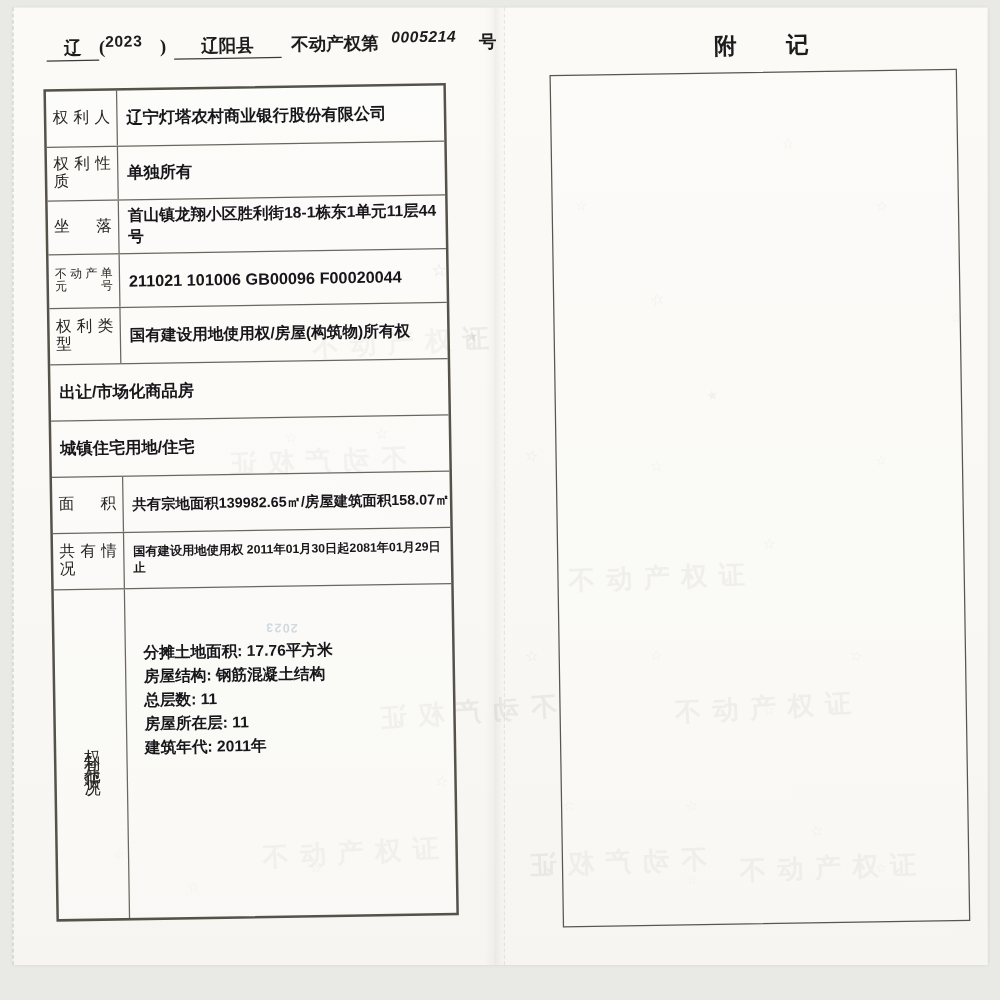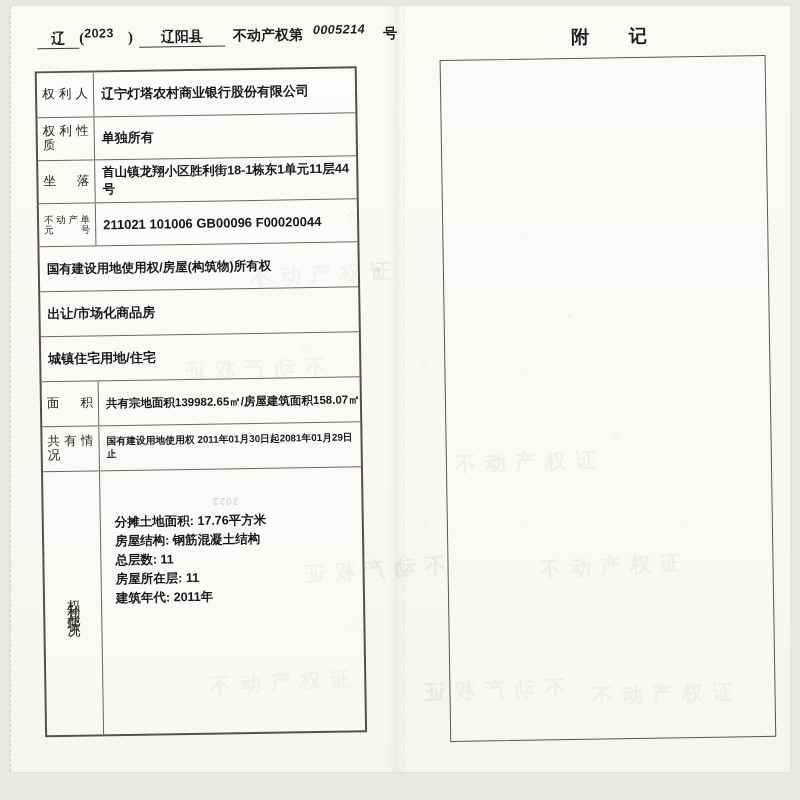--- a/index.html
+++ b/index.html
@@ -146,20 +146,23 @@
         </div>
       <div class="cell-value">首山镇龙翔小区胜利街18-1栋东1单元11层44号</div>
     </div>
     <div class="row h43 row-unit">
       <div class="cell-label">
           <div>不动产单元号</div>
         </div>
       <div class="cell-value">211021 101006 GB00096 F00020044</div>
     </div>
     <div class="row h45 row-type">
+      <div class="cell-label">
+          <div>权利类型</div>
+        </div>
       <div class="cell-value">国有建设用地使用权/房屋(构筑物)所有权</div>
     </div>
     <div class="row h45">
       <div class="cell-value">出让/市场化商品房</div>
     </div>
     <div class="row h45">
       <div class="cell-value">城镇住宅用地/住宅</div>
     </div>
     <div class="row h45 row-area">
       <div class="cell-label">

